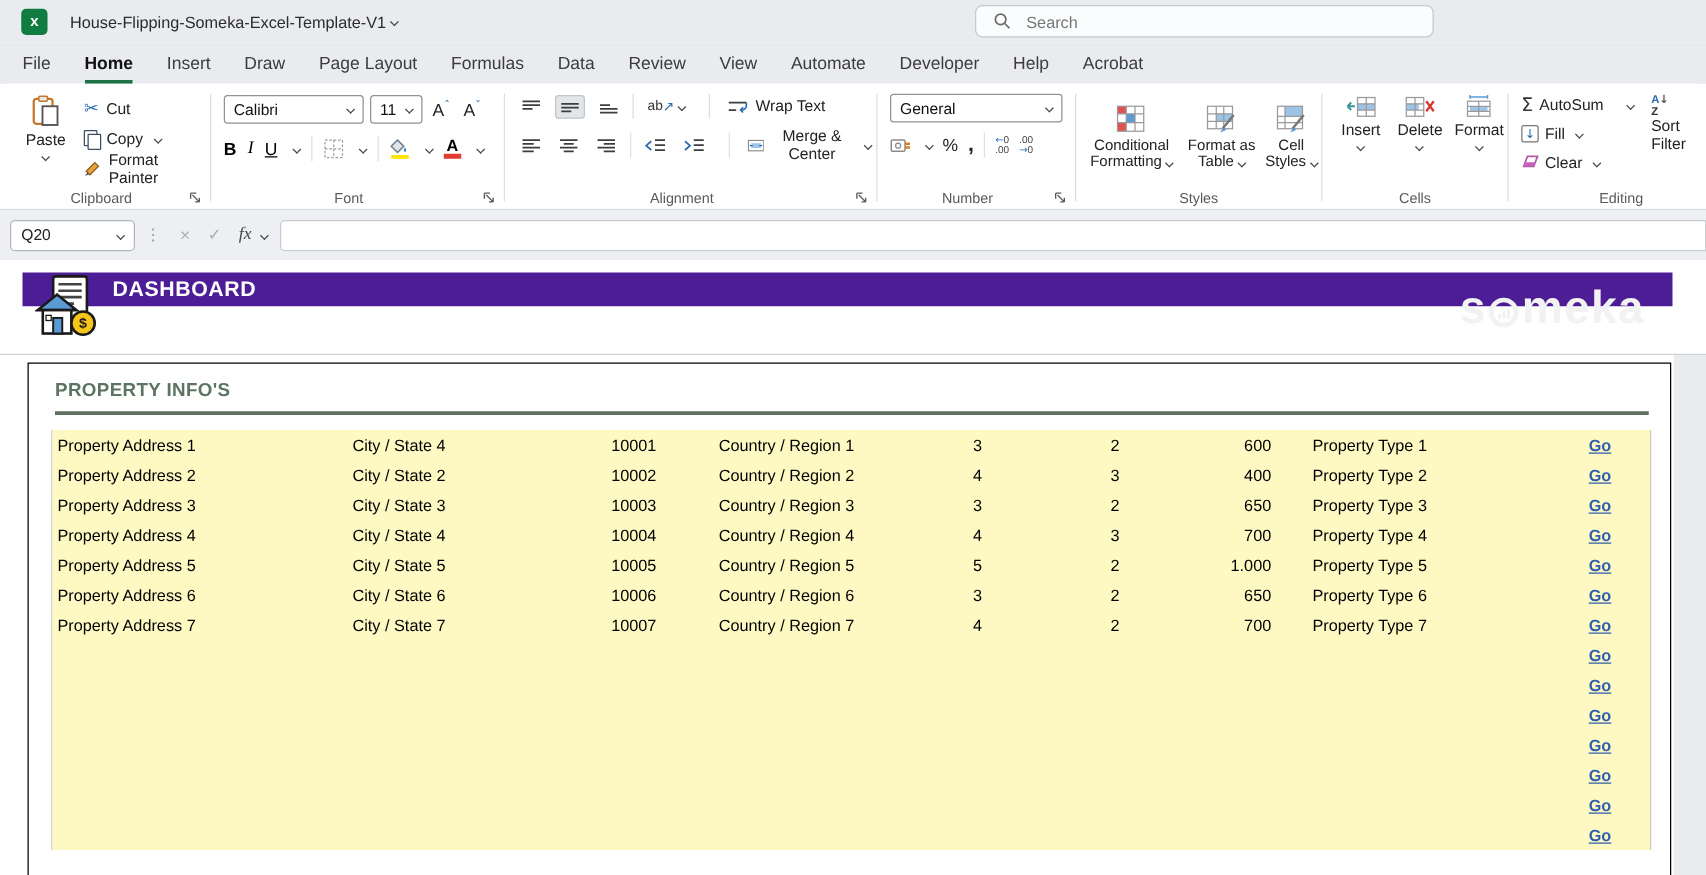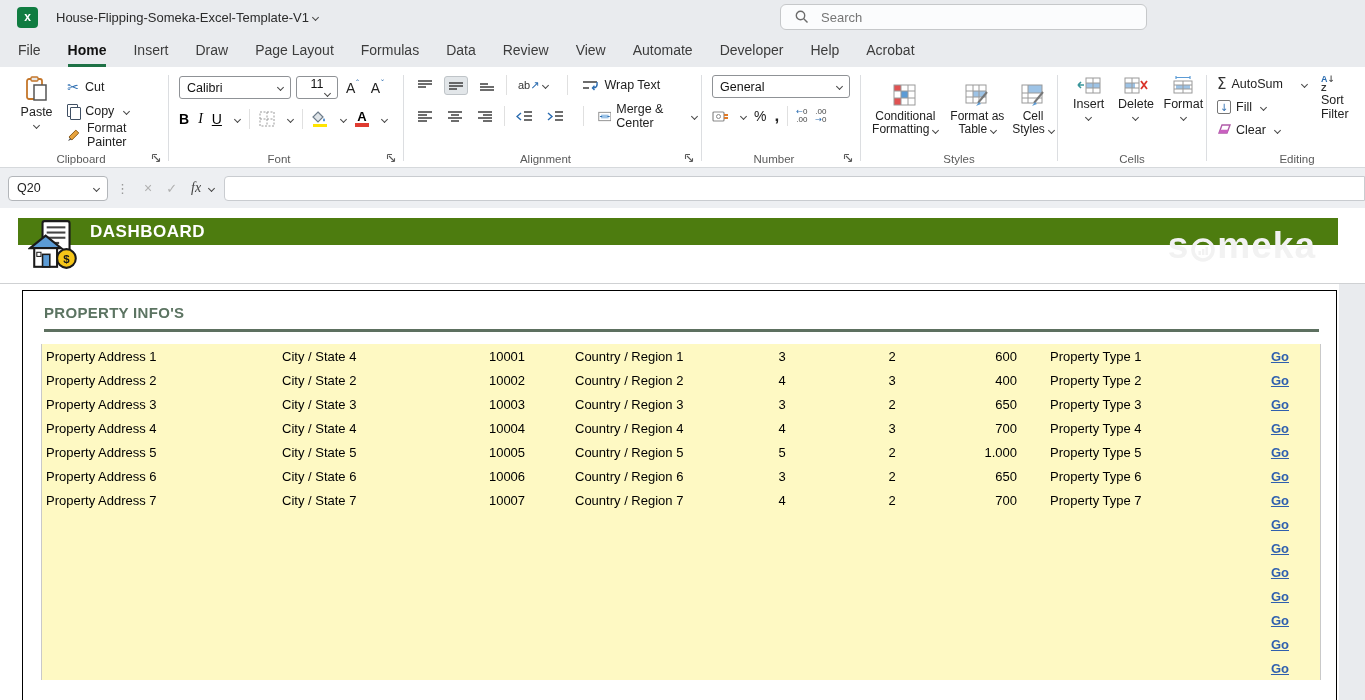--- a/index.html
+++ b/index.html
@@ -48,34 +48,34 @@
   .copyicon::before, .copyicon::after { content:""; position:absolute; width:9px; height:11px;
     border:1.2px solid #3f4f63; border-radius:1px; background:#fff; }
   .copyicon::before { left:0; top:0; } .copyicon::after { left:3px; top:3px; }
 
   
   .g-font { width:234px; padding:9px 4px 0 10px; }
   .fg-row1 { display:flex; align-items:center; gap:5px; }
   .combo { height:23px; background:#fff; border:1px solid #8f9296; border-radius:3px;
     display:flex; align-items:center; padding:0 7px; font-size:12.5px; color:#111; cursor:default; }
   .combo .cv { margin-left:auto; }
-  .combo.fname { width:112px; } .combo.fsize { width:42px;flex-direction:column; }
+  .combo.fname { width:112px; } .combo.fsize { width:42px; }
   .fbtn { font-size:14px; color:#222; position:relative; padding:0 3px; cursor:default; }
   .fbtn sup { font-size:9px; color:#2b6cb0; }
   .fg-row2 { display:flex; align-items:center; gap:9px; margin-top:10px; }
   .bi { font-weight:bold; font-size:14px; } .it { font-style:italic; font-family:"Liberation Serif",serif; font-size:14px; }
   .un { text-decoration:underline; font-size:14px; }
   .minisep { width:1px; height:20px; background:#e0e0e0; }
   .acolor { display:flex; flex-direction:column; align-items:center; line-height:11px; }
   .acolor .bar { width:14px; height:3.5px; margin-top:1px; }
 
   
   .g-align { width:297px; padding:8px 4px 0 10px; }
   .al-row { display:flex; align-items:center; gap:8px; }
-  .al-row + .al-row { margin-top:7px; }
+  .al-row + .al-row { margin-top:7px;text-align:center; }
   .ibtn { display:flex; align-items:center; padding:2px 3px; border-radius:3px; cursor:default; }
   .ibtn.sel { background:#e2e6e9; border:1px solid #bfc4c8; }
   .altext { font-size:12.5px; color:#222; display:flex; align-items:center; gap:5px; cursor:default; }
   .orient { font-size:11px; color:#333; } .orient .ar { color:#2b6cb0; }
 
   
   .g-num { width:158px; padding:8px 6px 0 10px; }
   .combo.general { width:138px; }
   .num-row2 { display:flex; align-items:center; gap:8px; margin-top:8px; }
   .pct { font-size:14px; color:#222; } .comma { font-size:17px; font-weight:bold; color:#222; }
@@ -113,21 +113,21 @@
   .fxbtn { color:#b0b0b0; font-size:14px; margin:0 7px; }
   .fxok { color:#b0b0b0; font-size:13px; margin:0 7px; }
   .fxlabel { font-family:"Liberation Serif", serif; font-style:italic; font-size:14px; color:#444; margin:0 4px 0 7px; }
   .fxinput { flex:1; height:25px; margin:0 0 0 10px; background:#fff; border:1px solid #c9ccd0;
     border-radius:4px 0 0 4px; }
 
   
   .banner { position:absolute; left:18px; top:218px; width:1320px; height:54px; }
   .band { height:27px; display:flex; align-items:center; }
   .band.black { background:#000; }
-  .band.slate { background:#4d7c0f; }
+  .band.slate { background:#4c1d95; }
   .gold-title { color:#f0b000; font-weight:bold; font-size:14.5px; margin-left:72px; letter-spacing:0.3px; }
   .dash-title { color:#fff; font-weight:bold; font-size:17px; margin-left:72px; letter-spacing:0.5px; }
   .bicon { position:absolute; left:10px; top:2px; }
   .someka { position:absolute; right:22px; top:7px; display:flex; align-items:center;
     color:#f2f2f2; font-size:37px; font-weight:600; letter-spacing:1px; }
   .someka svg { margin:6px 1px 0 1px; }
 
   .hairline { position:absolute; left:0; top:283px; width:1365px; height:1px; background:#cfd1d3; }
   .rightgutter { position:absolute; left:1339px; top:284px; width:26px; height:416px; background:#e9ebee; }
 

